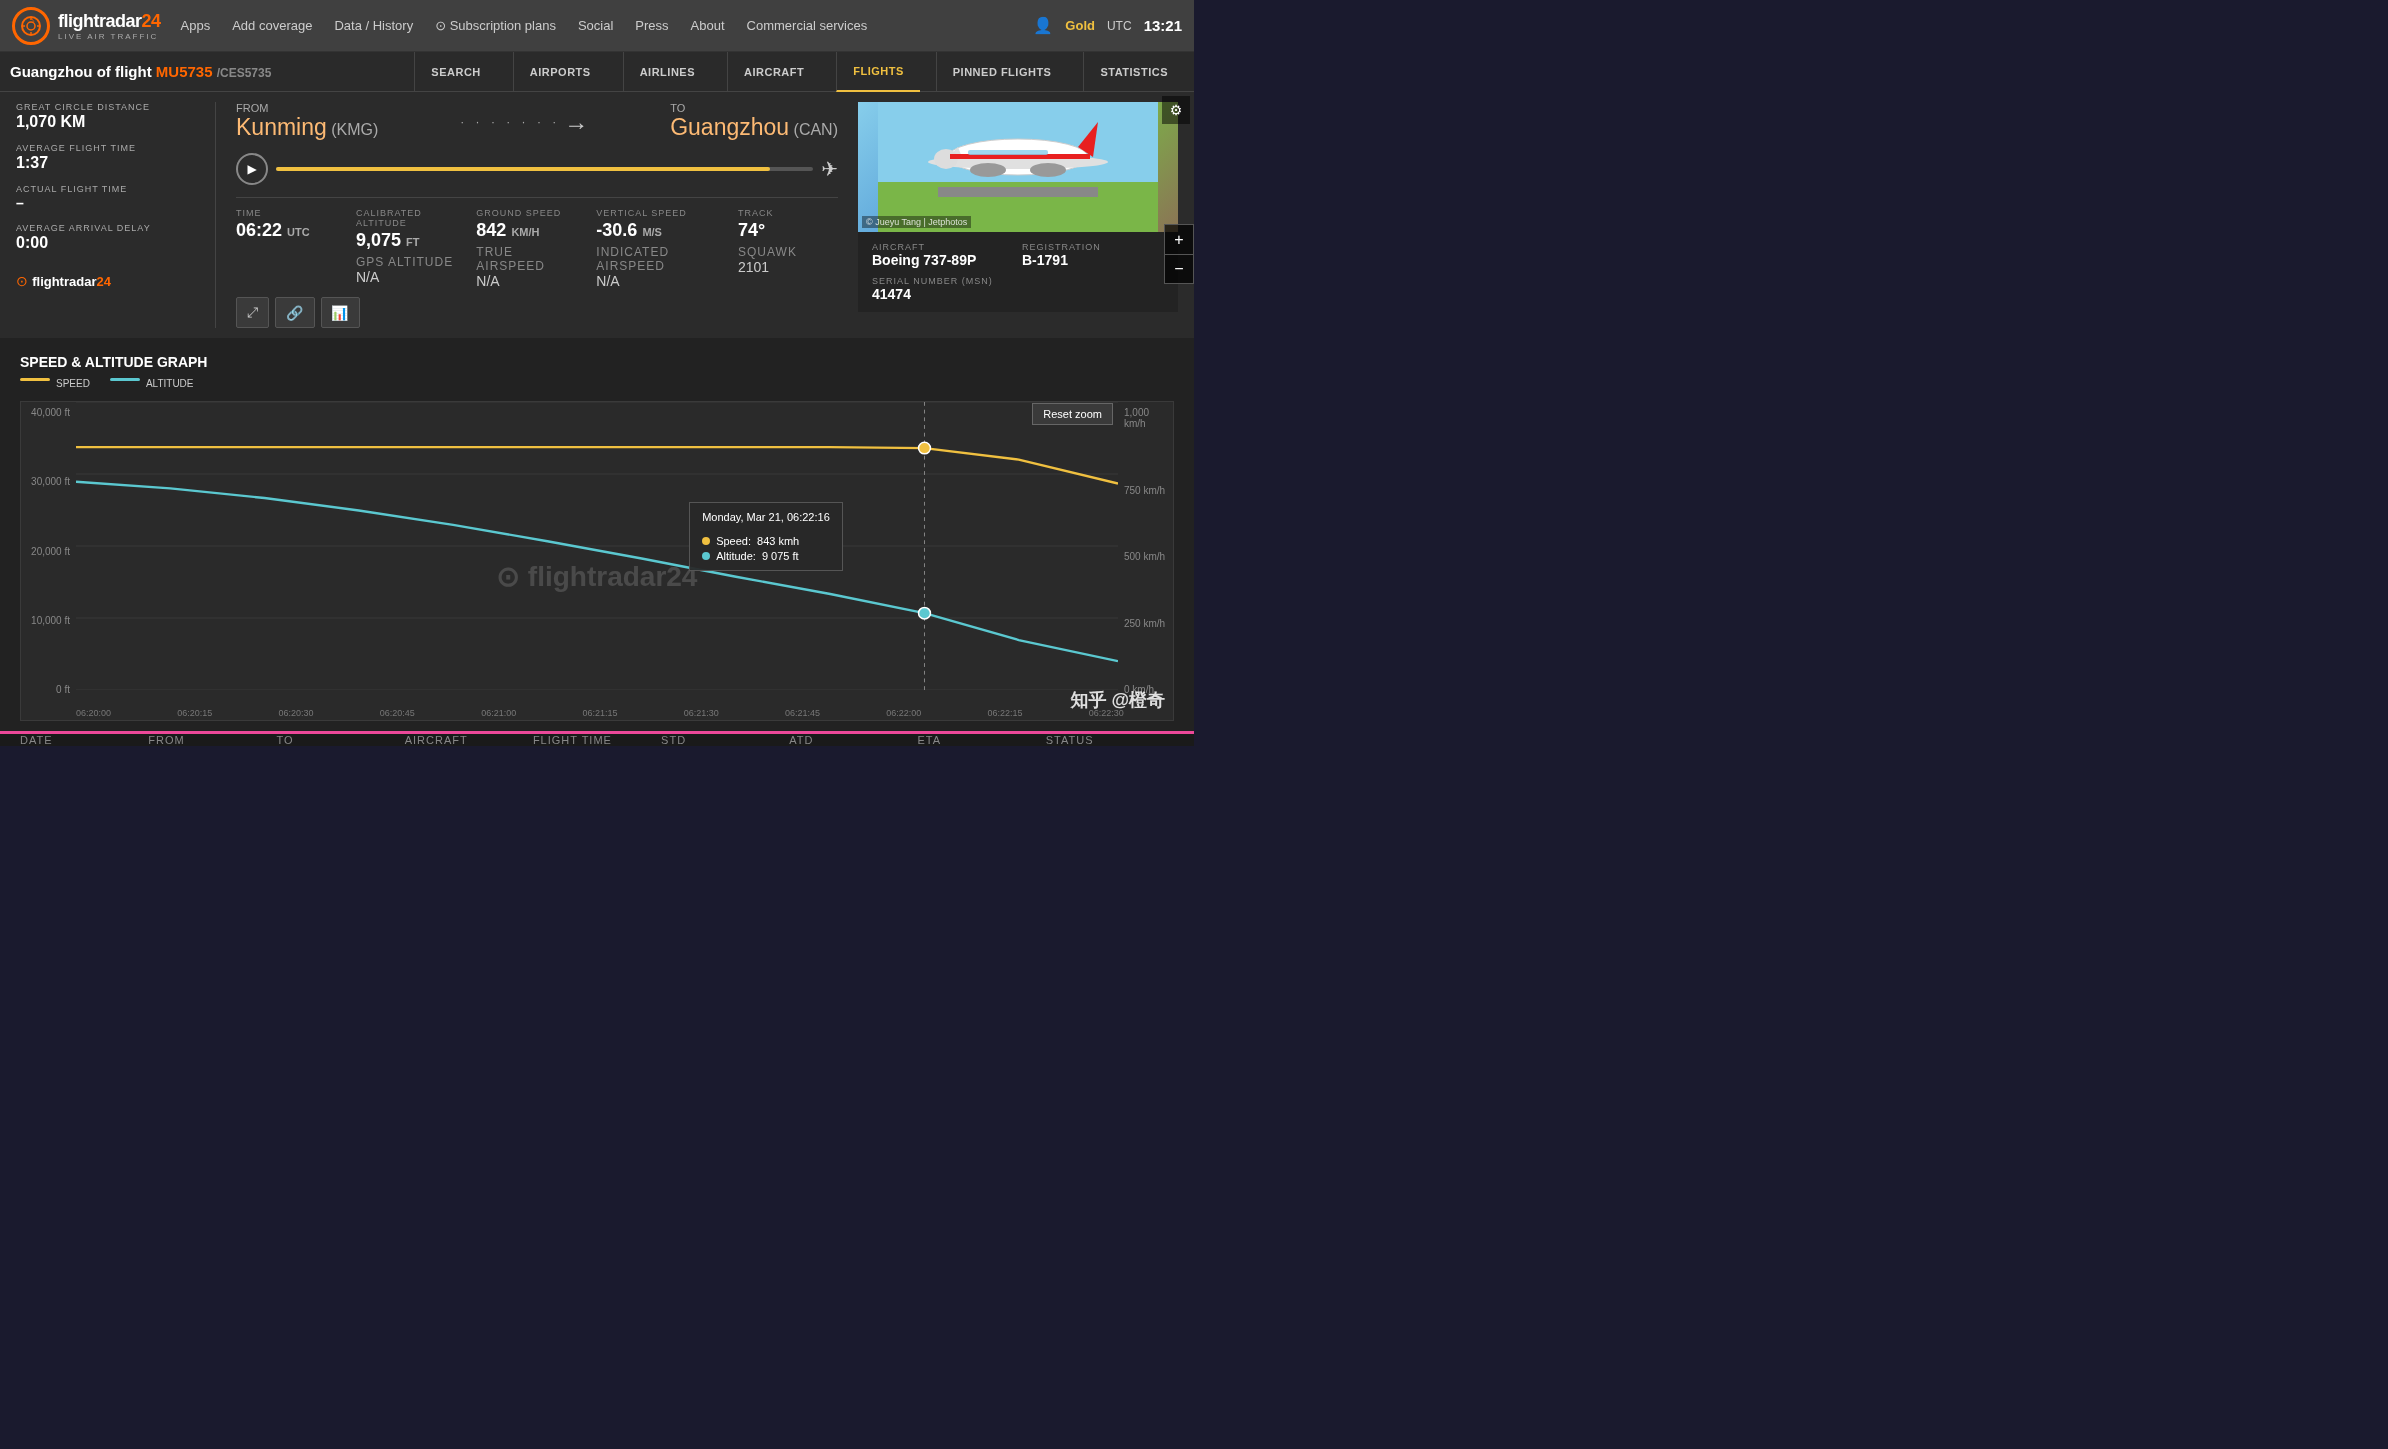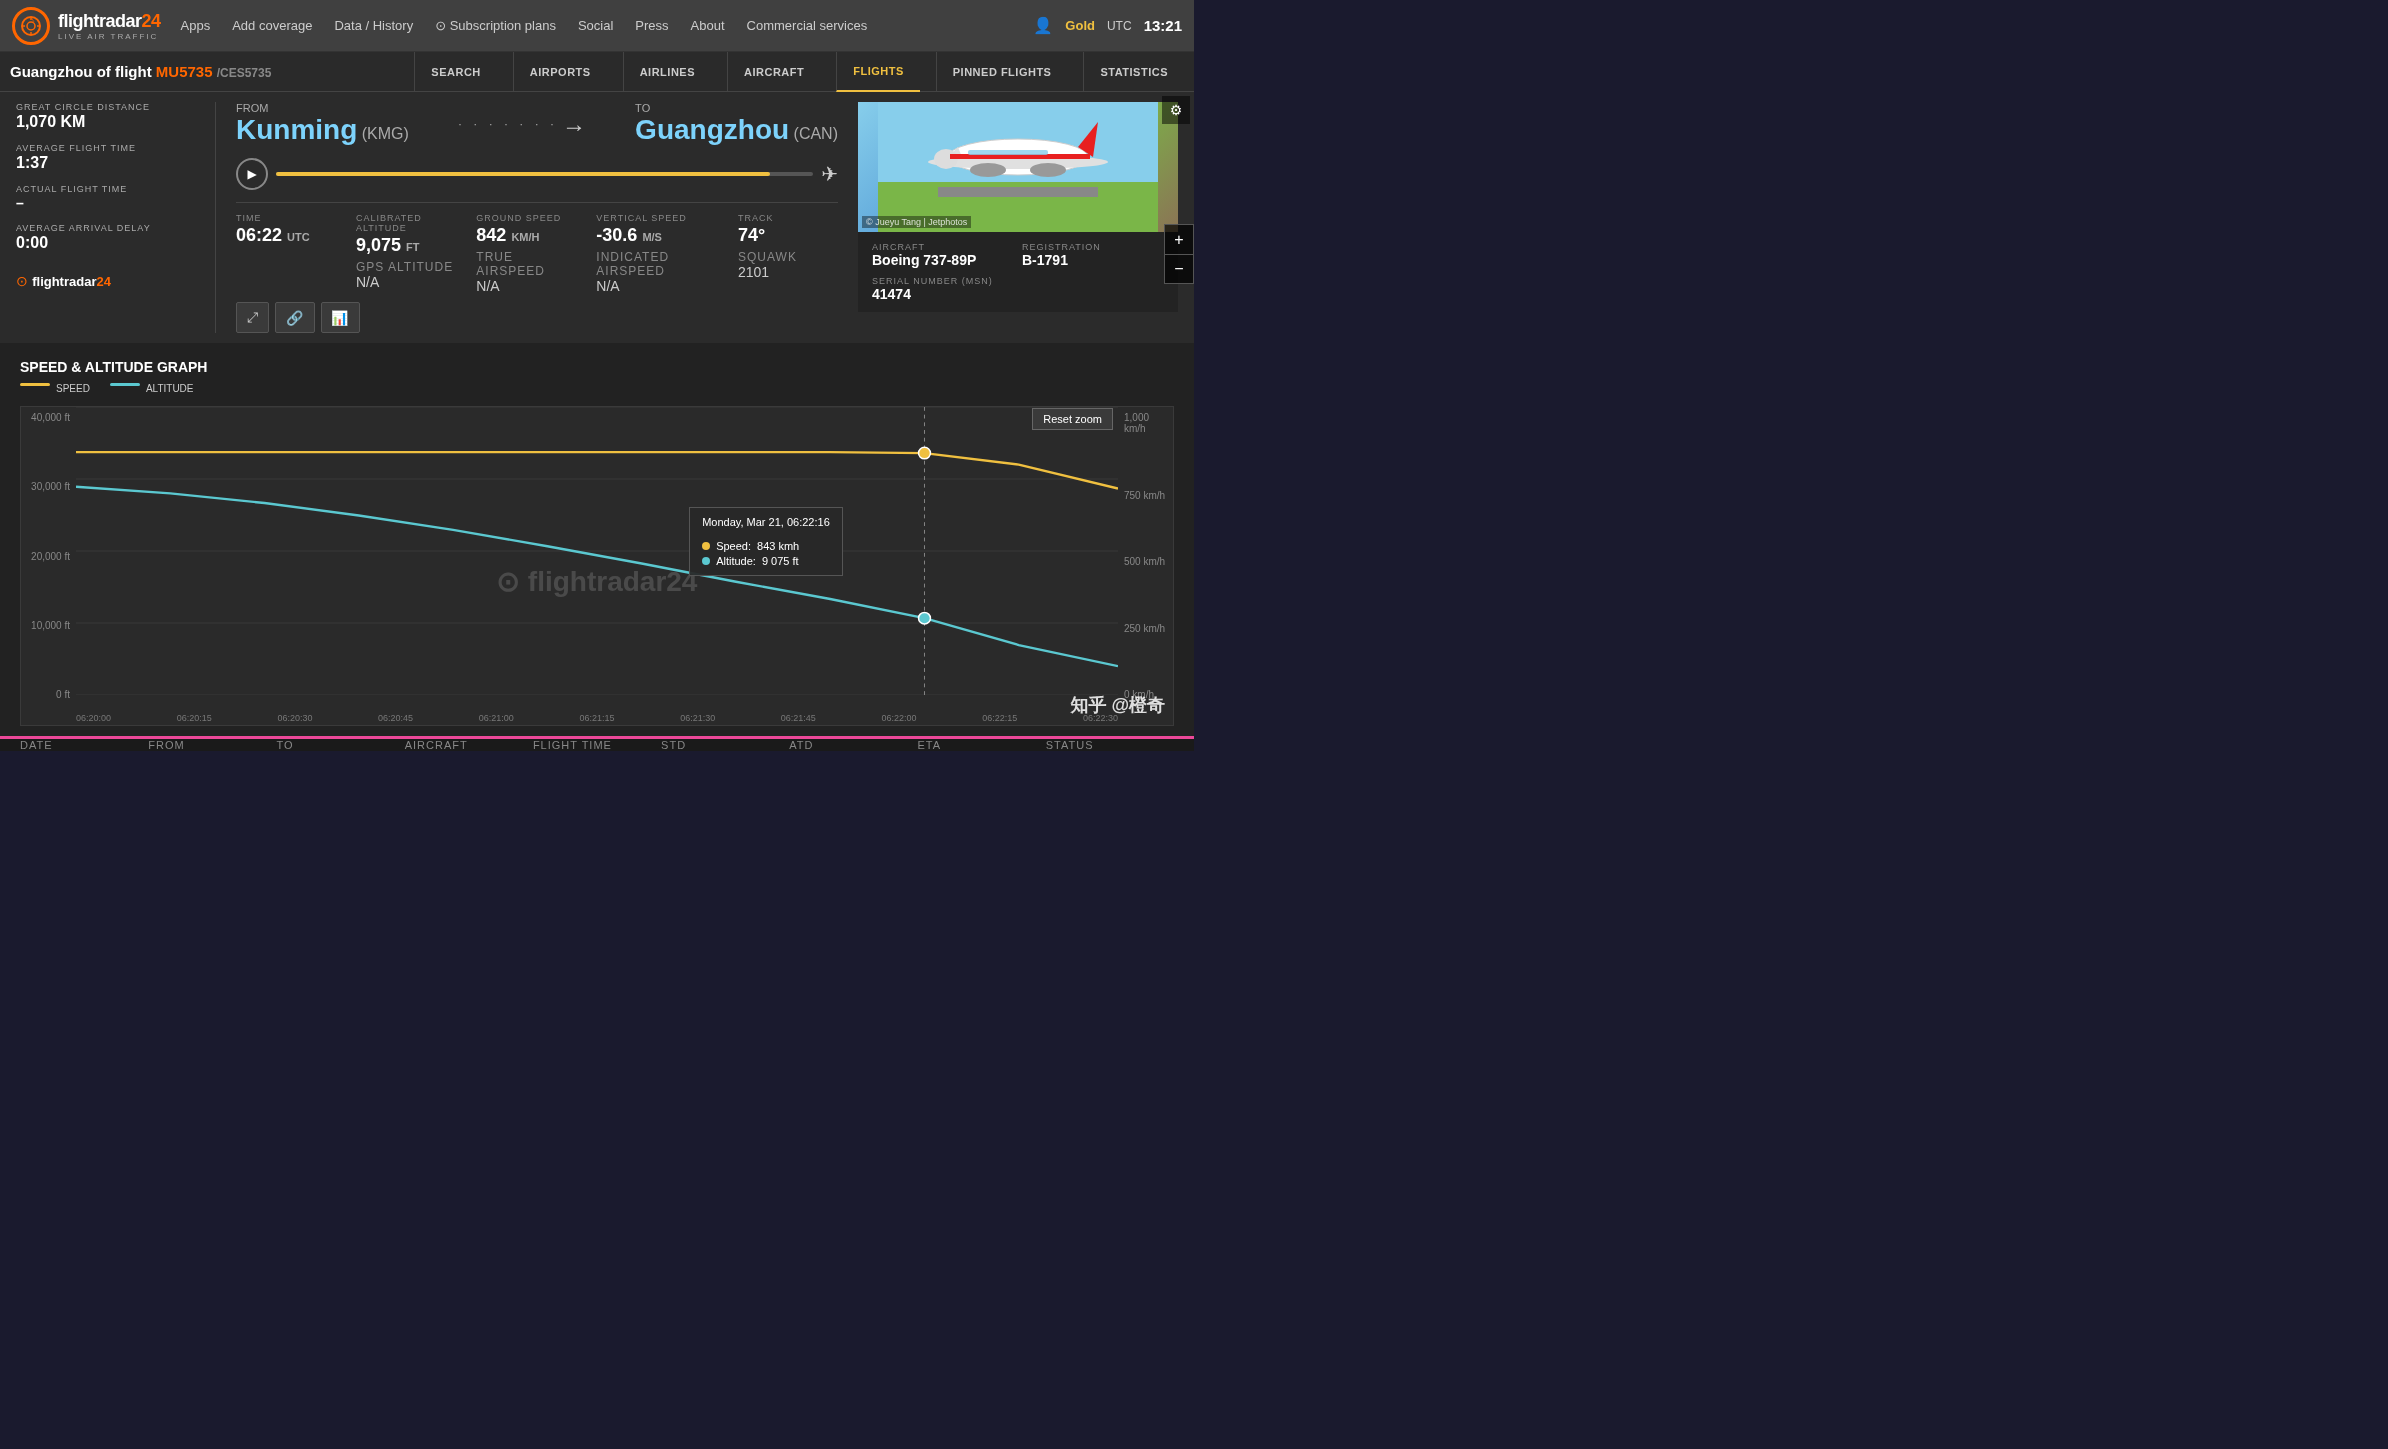--- a/index.html
+++ b/index.html
@@ -98,21 +98,21 @@
       flex-direction: column;
       padding: 0 20px;
     }
     .route-row {
       display: flex;
       align-items: center;
       justify-content: space-between;
       margin-bottom: 8px;
     }
     .from-label, .to-label { font-size: 11px; color: #aaa; }
-    .city-name { font-size: 28px; font-weight: bold; color: #7dd3fc; }
+    .city-name { font-size: 23px; font-weight: normal; color: #fdba74; }
     .city-code { font-size: 16px; color: #aaa; }
     .route-arrow {
       display: flex; align-items: center; gap: 4px;
       color: #aaa; font-size: 20px;
     }
     .dots { letter-spacing: 4px; color: #aaa; font-size: 12px; }
     .arrow-icon { font-size: 24px; color: #ccc; }
 
     .progress-row {
       display: flex;
@@ -560,21 +560,21 @@
         <span>Speed:</span>
         <span>843 kmh</span>
       </div>
       <div class="tooltip-row">
         <div class="tooltip-dot" style="background:#5bc8d0;"></div>
         <span>Altitude:</span>
         <span>9 075 ft</span>
       </div>
     </div>
 
-    <div style="position:absolute;bottom:2px;left:55px;right:55px;display:flex;justify-content:space-between;font-size:9px;color:#777;">
+    <div style="position:absolute;bottom:2px;left:55px;right:49px;display:flex;justify-content:space-between;font-size:9px;color:#777;">
       <span>06:20:00</span>
       <span>06:20:15</span>
       <span>06:20:30</span>
       <span>06:20:45</span>
       <span>06:21:00</span>
       <span>06:21:15</span>
       <span>06:21:30</span>
       <span>06:21:45</span>
       <span>06:22:00</span>
       <span>06:22:15</span>

